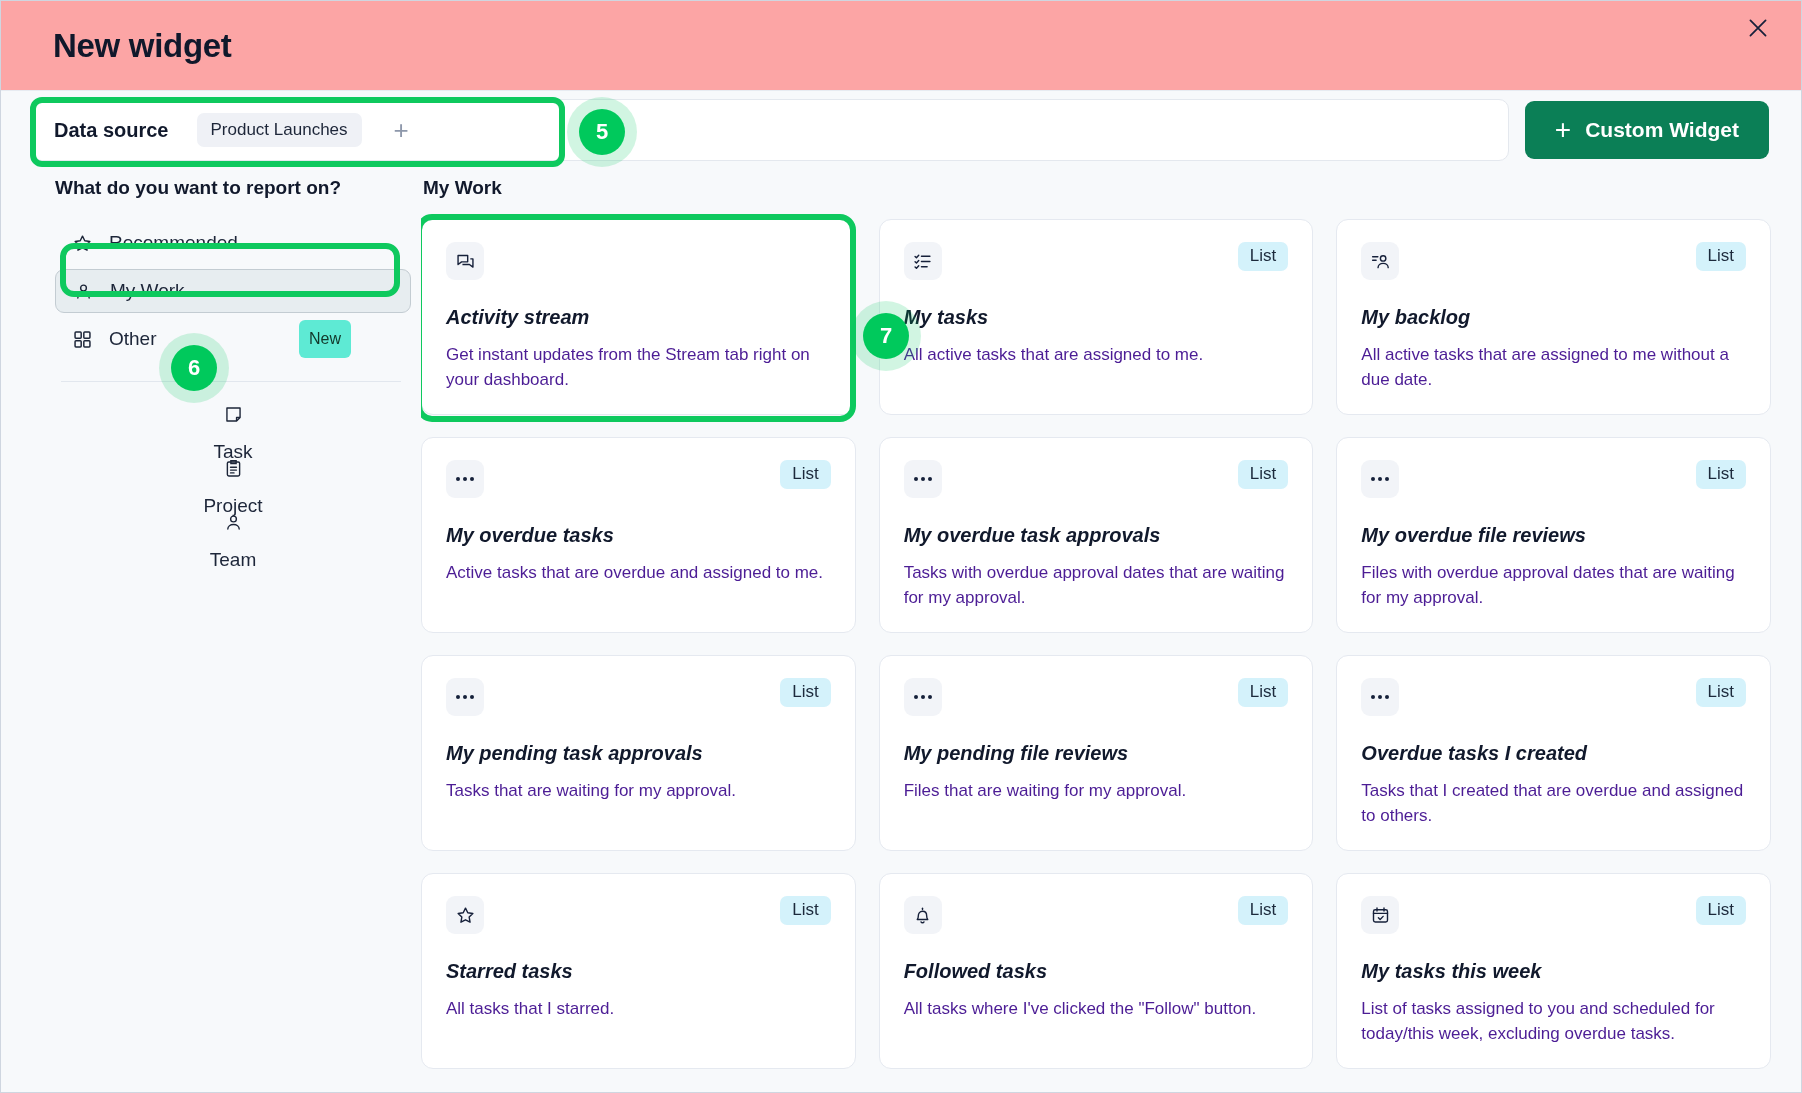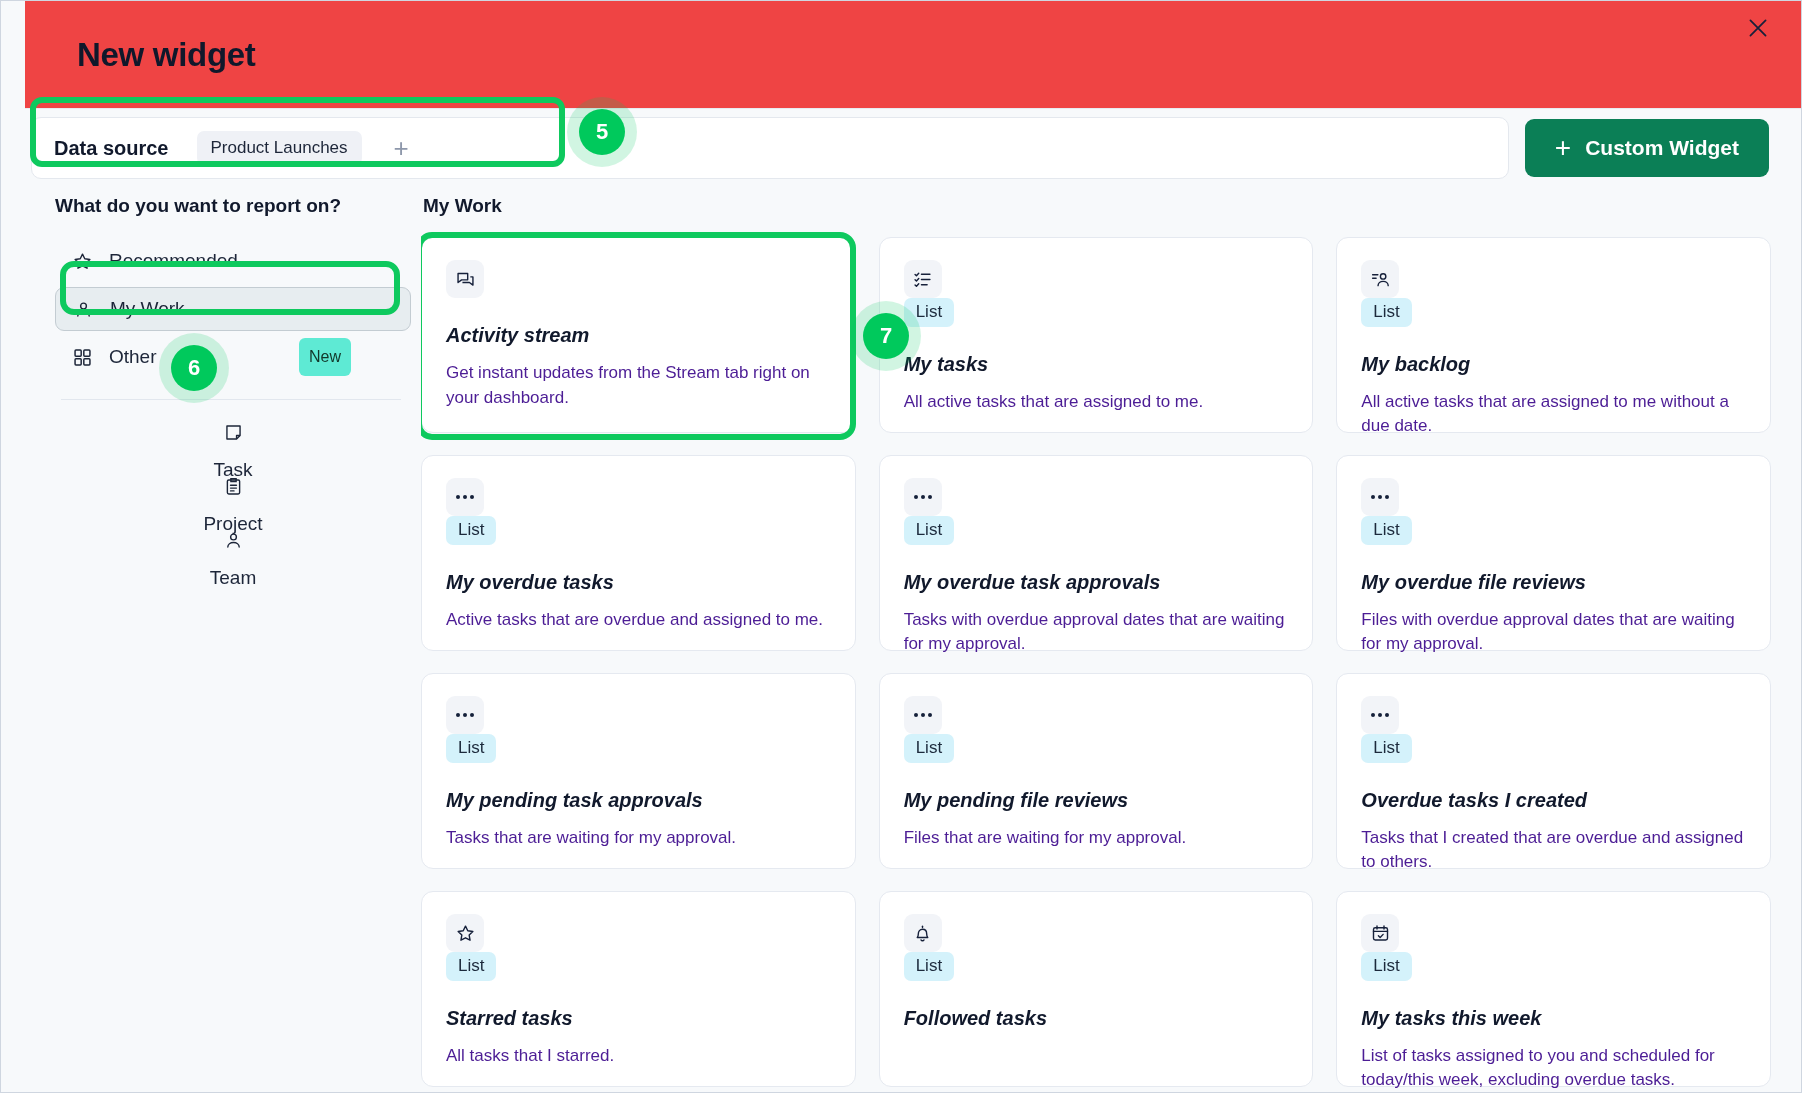--- a/index.html
+++ b/index.html
@@ -15,26 +15,25 @@
     position: relative;
     width: 1802px; height: 1093px;
     background: #f7f9fb;
     border: 1px solid #cfd6e0;
     overflow: hidden;
   }
 
   
   .header {
     position: relative;
-    height: 108px;
-    background: #ef4444;
+    height: 90px;
+    background: #fca5a5;
     border-bottom: 1px solid #e7ebf1;
     display: flex;
     align-items: center;
-    margin-left: 24px;
   }
   .header-title {
     margin-left: 52px;
     font-size: 33px;
     font-weight: 700;
     color: #10182b;
     letter-spacing: -0.3px;
   }
   .close-btn {
     position: absolute;
@@ -208,21 +207,20 @@
     height: 196px;
     padding: 22px 24px 18px 24px;
     cursor: pointer;
   }
   .card.highlighted { }
   .card-top {
     display: flex;
     align-items: flex-start;
     justify-content: space-between;
     margin-bottom: 26px;
-    flex-direction: column;
   }
   .card-icon {
     width: 38px; height: 38px;
     background: #f2f4f8;
     border-radius: 9px;
     display: flex; align-items: center; justify-content: center;
     color: #16203a;
   }
   .card-icon .dots {
     display: flex; gap: 3px;
@@ -536,20 +534,21 @@
             <div class="card-icon">
               <svg width="21" height="21" viewBox="0 0 24 24" fill="none" stroke="#16203a" stroke-width="1.6" stroke-linecap="round" stroke-linejoin="round">
                 <path d="M6 16.5c1-1 1.2-2.2 1.2-4 0-3 1.8-5.4 4.8-5.4s4.8 2.4 4.8 5.4c0 1.8.2 3 1.2 4z"></path>
                 <path d="M10.3 19.3a1.9 1.9 0 0 0 3.4 0"></path>
                 <path d="M12 5.2v-1.5"></path>
               </svg>
             </div>
             <div class="card-tag">List</div>
           </div>
           <div class="card-title">Followed tasks</div>
+          <div class="card-desc">All tasks where I've clicked the "Follow" button.</div>
         </div>
 
         <div class="card">
           <div class="card-top">
             <div class="card-icon">
               <svg width="21" height="21" viewBox="0 0 24 24" fill="none" stroke="#16203a" stroke-width="1.6" stroke-linecap="round" stroke-linejoin="round">
                 <rect x="4" y="5.5" width="16" height="14" rx="2"></rect>
                 <path d="M8 3.5v3.4M16 3.5v3.4M4 9.6h16"></path>
                 <path d="M9.6 14.6l2 2 3.4-3.6"></path>
               </svg>

